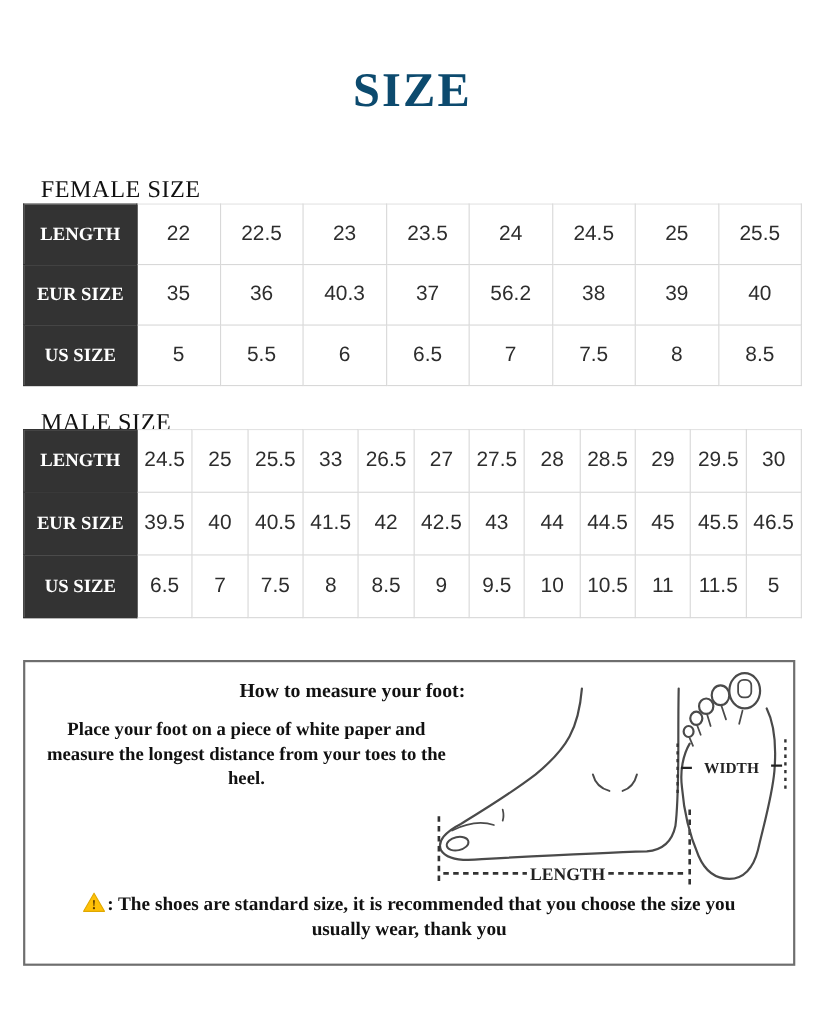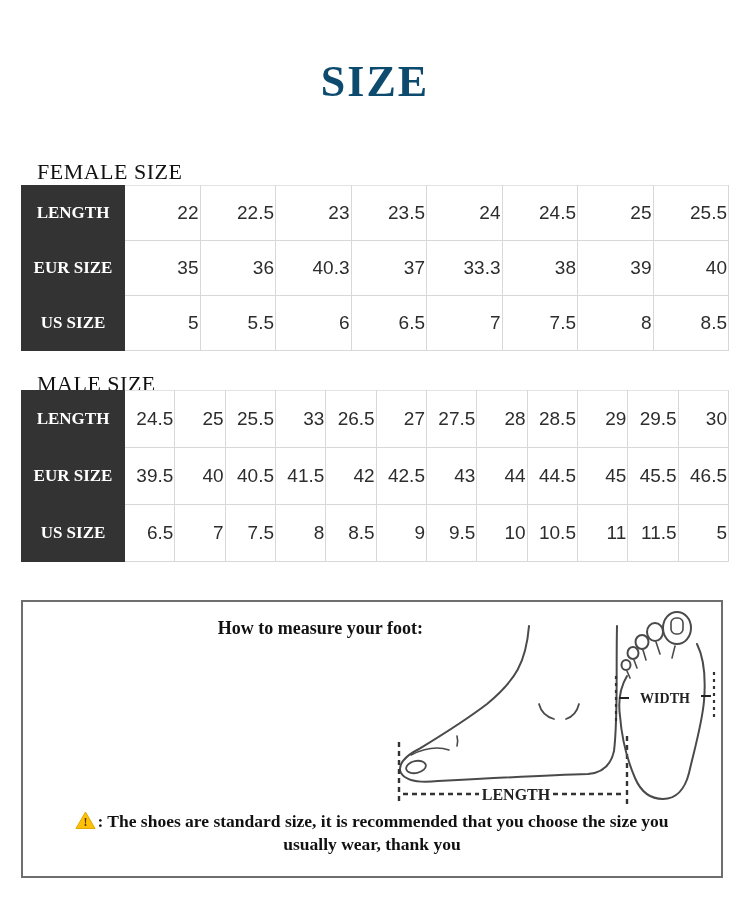--- a/index.html
+++ b/index.html
@@ -35,21 +35,21 @@
   .male-table{top:390px;}
   table.size-table th{
     width:100px;
     background:#333333;color:#ffffff;
     font-family:"Liberation Serif", serif;
     font-weight:bold;font-size:17px;
     border:1px solid #333333;
     text-align:center;
   }
   table.size-table td{
-    text-align:right;
+    text-align:center;
     font-family:"Liberation Sans", sans-serif;
     font-size:19px;color:#2d2d2d;
     border:1px solid #d8d8d8;
     border-top:1px solid #e3e3e3;
   }
   .female-table th,.female-table td{height:52px;}
   .male-table th,.male-table td{height:54px;}
   .male-table td{font-size:18px;}
 
   .measure-box{
@@ -103,21 +103,21 @@
           <td>24.5</td>
           <td>25</td>
           <td>25.5</td>
         </tr>
         <tr>
           <th>EUR SIZE</th>
           <td>35</td>
           <td>36</td>
           <td>40.3</td>
           <td>37</td>
-          <td>33.3</td>
+          <td>56.2</td>
           <td>38</td>
           <td>39</td>
           <td>40</td>
         </tr>
         <tr>
           <th>US SIZE</th>
           <td>5</td>
           <td>5.5</td>
           <td>6</td>
           <td>6.5</td>
@@ -176,20 +176,21 @@
           <td>11</td>
           <td>11.5</td>
           <td>5</td>
         </tr>
       </tbody>
   </table>
 
   <div class="measure-box">
 
     <h3 class="measure-heading">How to measure your foot:</h3>
+    <p class="measure-text">Place your foot on a piece of white paper and measure the longest distance from your toes to the heel.</p>
 
     <svg class="side-foot" width="256" height="186" viewBox="0 0 256 186">
       <g fill="none" stroke="#4a4a4a" stroke-width="2" stroke-linecap="round">
 
         <path d="M140,2 C137,38 127,56 98,80 C73,99 48,114 30,125 C16,132 8,141 12,149 C17,157 31,159 49,157 C105,154 164,151 199,150 C213,149 222,141 225,127 C229,96 227,50 228,2"></path>
 
         <ellipse cx="27" cy="143" rx="10" ry="6" transform="rotate(-12 27 143)" stroke-width="1.8"></ellipse>
 
         <path d="M22,131 C36,124 48,122 60,126" stroke-width="1.6"></path>
 

